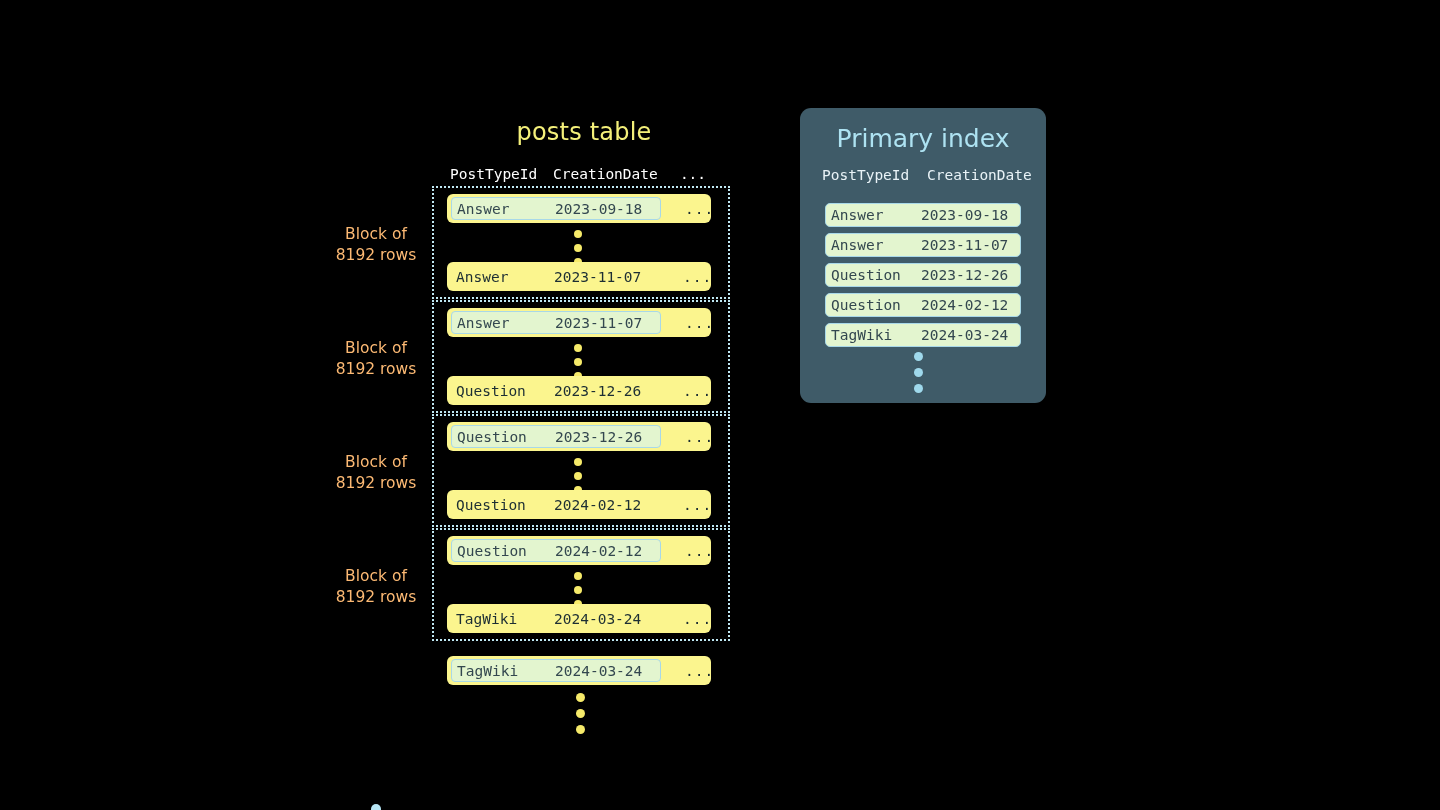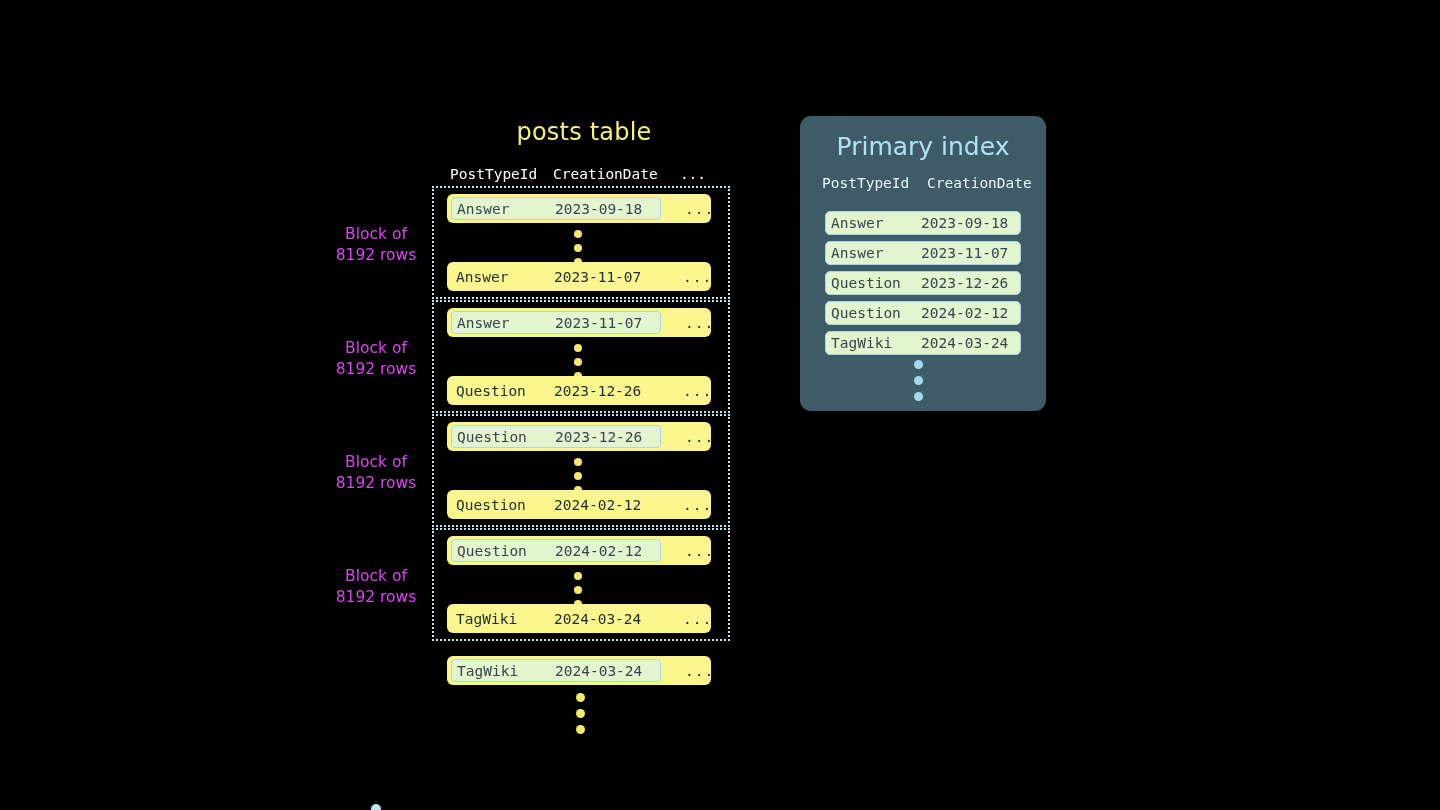--- a/index.html
+++ b/index.html
@@ -72,21 +72,21 @@
     border: 2px dotted #bfe7f2;
     box-sizing: border-box;
   }
 
   .block-label {
     position: absolute;
     left: 0px;
     top: 38px;
     width: 92px;
     text-align: center;
-    color: #d946ef;
+    color: #fdba74;
     font-size: 15.5px;
     line-height: 21px;
     font-family: "DejaVu Sans", sans-serif;
   }
 
   
   .row-bar {
     position: absolute;
     left: 117px;
     width: 264px;
@@ -186,21 +186,20 @@
 
   
   #primary-index-panel {
     position: absolute;
     left: 800px;
     top: 108px;
     width: 246px;
     height: 295px;
     background: #3f5b68;
     border-radius: 11px;
-    margin-top: 8px;
   }
 
   #primary-index-title {
     position: absolute;
     left: 0;
     top: 16px;
     width: 246px;
     text-align: center;
     color: #aee3f2;
     font-size: 25px;

